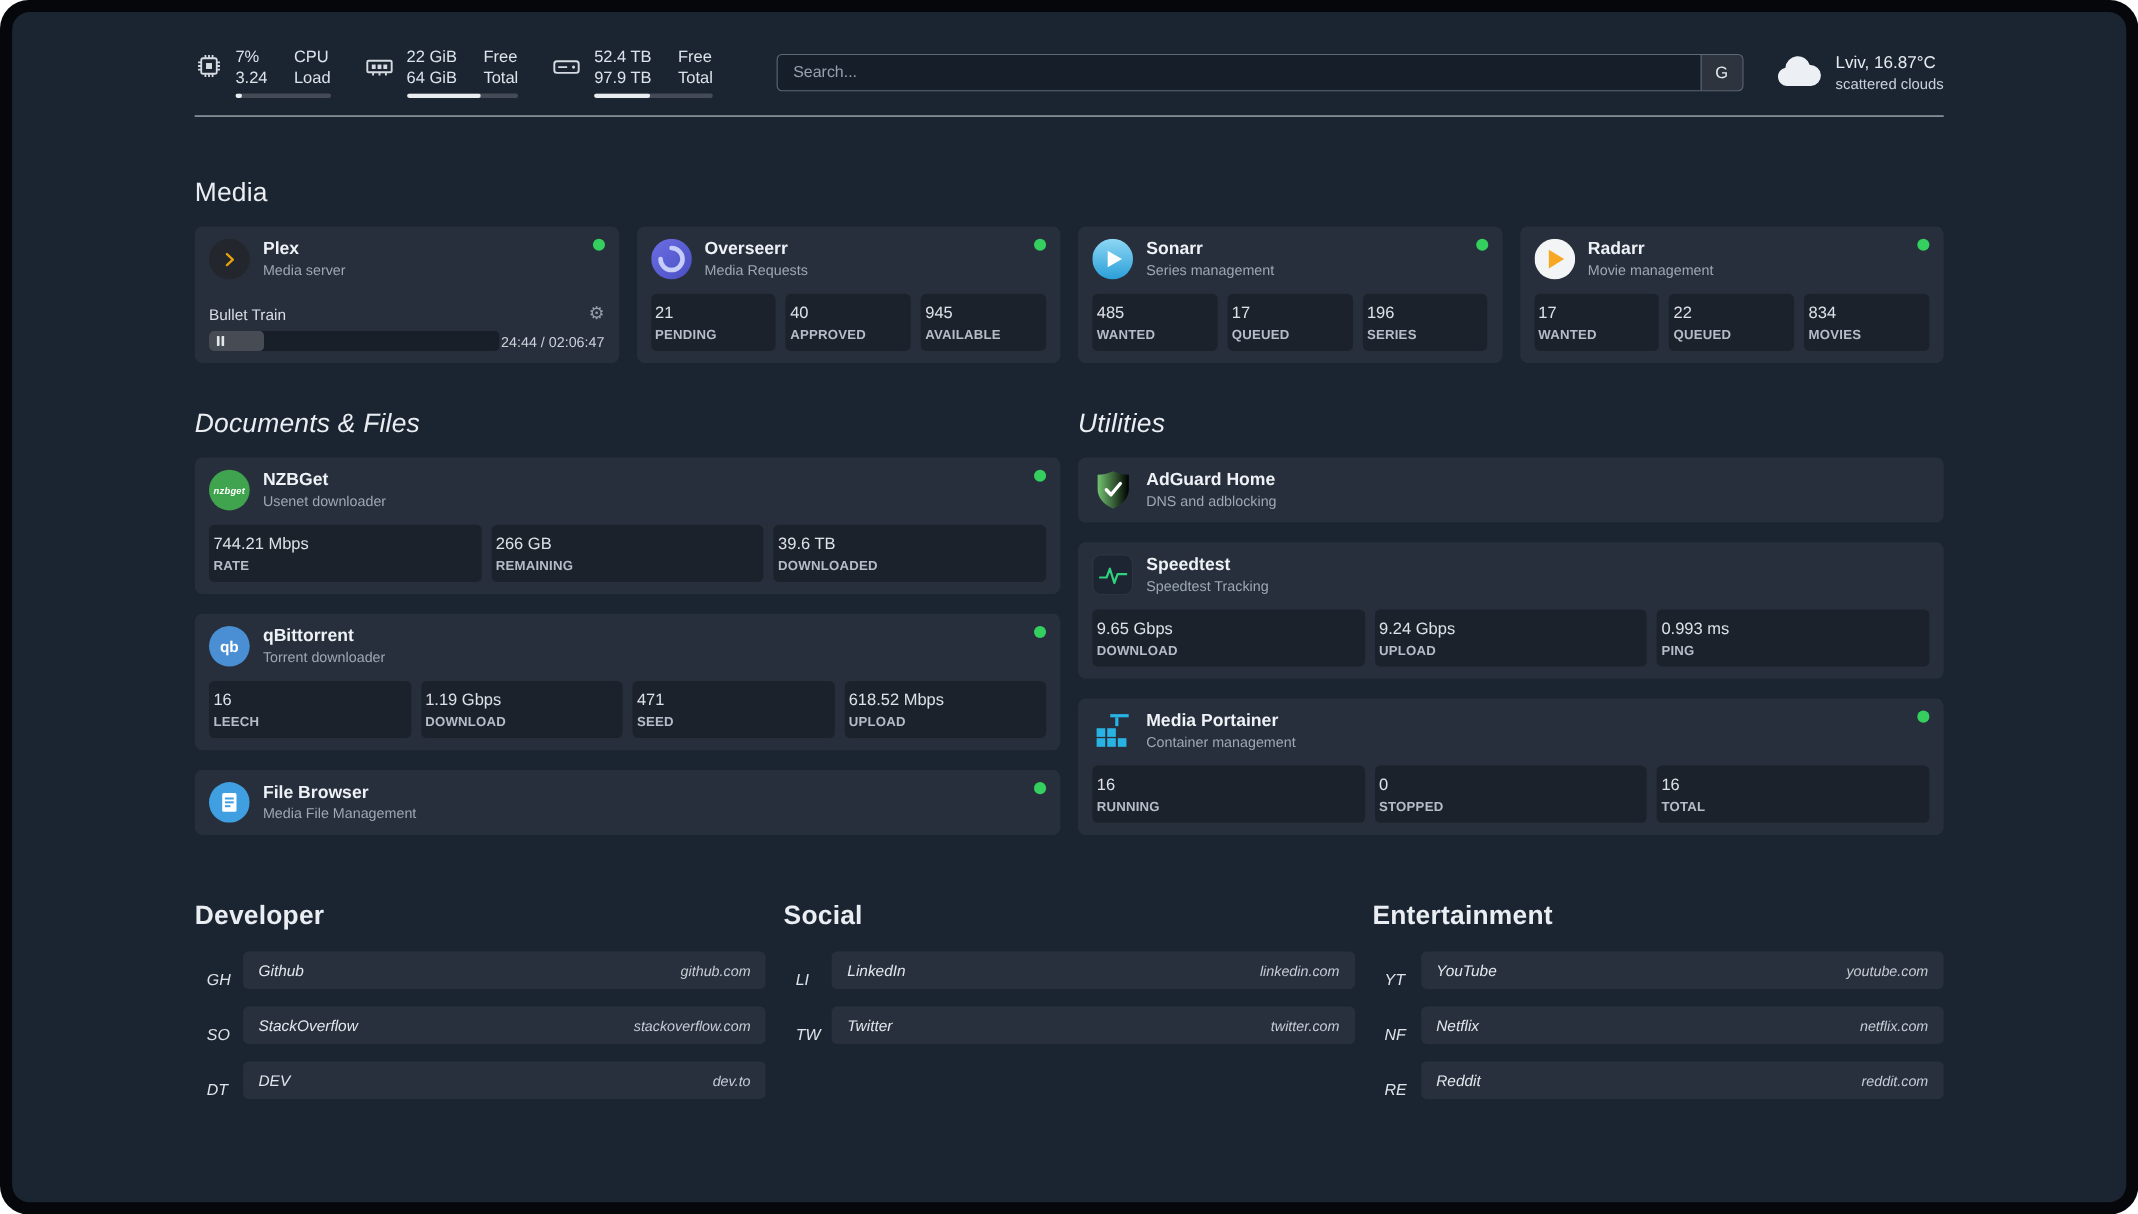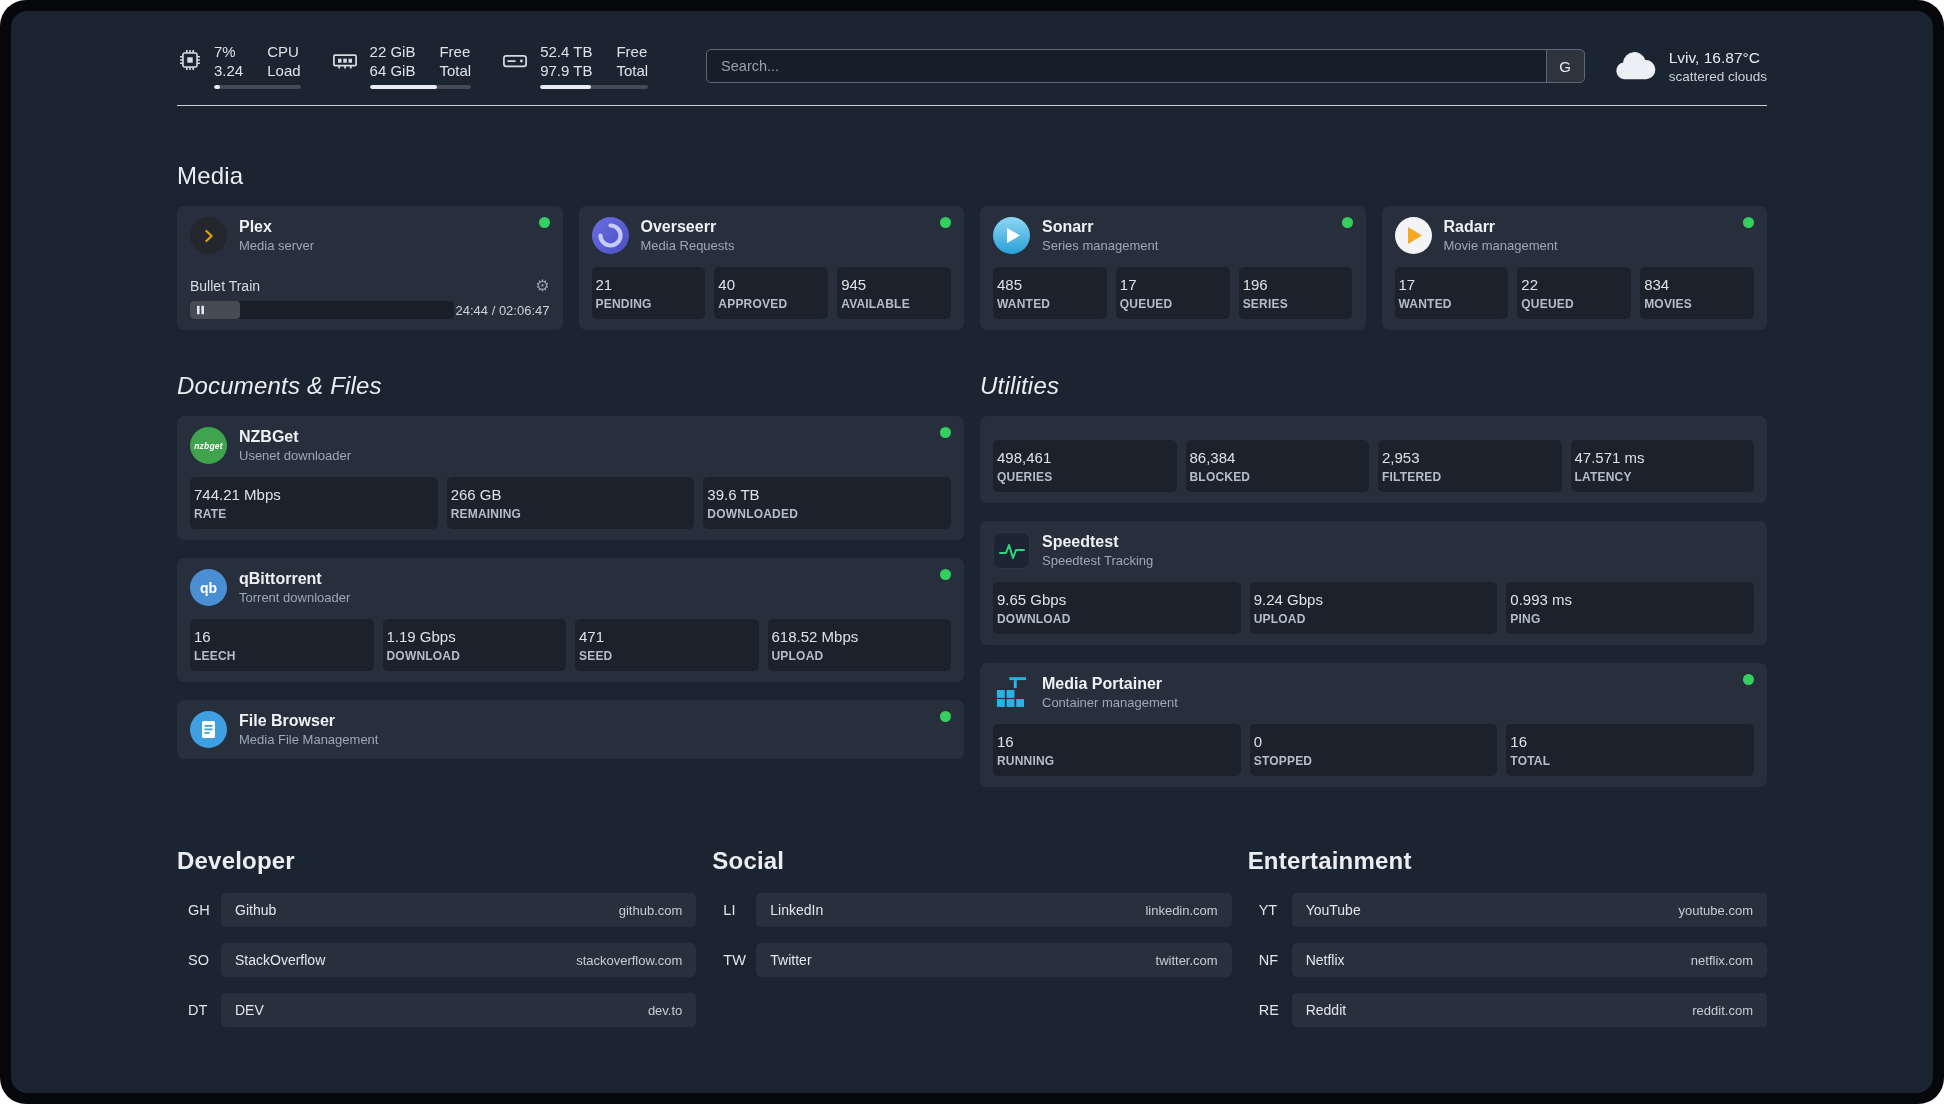--- a/index.html
+++ b/index.html
@@ -100,21 +100,21 @@
   .nzb-text { font-size: 8.5px; font-weight: 700; font-style: italic; color: #fff; letter-spacing: .2px; }
   .qb-bg { background: #4a8fd4; }
   .qb-text { font-size: 14px; font-weight: 700; color: #fff; }
   .sq { border-radius: 8px; }
   .st-bg { background: #1d2532; border: 1px solid rgba(255,255,255,0.07); }
   .bare { background: transparent; border-radius: 0; }
 
   
   .bm-grid { display: grid; grid-template-columns: 1fr 1fr 1fr; gap: 16px; margin-top: 60px; }
   .bm-title { margin-bottom: 18px; font-weight: bold; }
-  .bm-row { display: flex; align-items: center; margin-bottom: 16px; }
+  .bm-row { display: flex; align-items: flex-end; margin-bottom: 16px; font-style: italic; }
   .bm-row:last-child { margin-bottom: 0; }
   .bm-abbr { width: 44px; padding-left: 11px; font-size: 14.5px; color: #dfe4ea; flex: none; }
   .bm-pill {
     flex: 1; height: 34px; background: rgba(255,255,255,0.055); border-radius: 5px;
     display: flex; align-items: center; padding: 0 14px; cursor: pointer;
   }
   .bm-name { font-size: 14px; color: #e3e7ed; }
   .bm-url { margin-left: auto; font-size: 13px; color: #c6cdd6; }
 </style>
 </head>
@@ -430,36 +430,37 @@
               </div>
               <span class="dot"></span>
             </div>
           </div>
         </div>
 
         <div class="stack">
           <h2 class="section-title col-title">Utilities</h2>
 
           <div class="card">
-            <div class="tiles">
-              <div class="tile">
-                <div class="tile-value">498,461</div>
-                <div class="tile-label">QUERIES</div>
-              </div>
-              <div class="tile">
-                <div class="tile-value">86,384</div>
-                <div class="tile-label">BLOCKED</div>
-              </div>
-              <div class="tile">
-                <div class="tile-value">2,953</div>
-                <div class="tile-label">FILTERED</div>
-              </div>
-              <div class="tile">
-                <div class="tile-value">47.571 ms</div>
-                <div class="tile-label">LATENCY</div>
+            <div class="card-head">
+              <span class="svc-icon bare">
+                <svg width="34" height="37" viewBox="0 0 24 26">
+                  <defs>
+                    <linearGradient id="agg" x1="0" y1="0" x2="1" y2="0">
+                      <stop offset="0" stop-color="#72c270"></stop>
+                        <stop offset="1" stop-color="#4f a356"></stop>
+                      <stop offset="1" stop-color="#4fa356"></stop>
+                    </linearGradient>
+                  </defs>
+                  <path d="M12 1c3.4 1.6 6.8 2.2 10 2.2v9.3c0 5.7-4.2 9.9-10 12.5C6.2 22.4 2 18.2 2 12.5V3.2C5.2 3.2 8.6 2.6 12 1z" fill="url(#agg)"></path>
+                  <path d="M7.6 12.8l3 3.2 6-7.2" stroke="#ffffff" stroke-width="2.2" fill="none" stroke-linecap="round" stroke-linejoin="round"></path>
+                </svg>
+              </span>
+              <div class="svc-meta">
+                <div class="svc-name">AdGuard Home</div>
+                <div class="svc-desc">DNS and adblocking</div>
               </div>
             </div>
           </div>
 
           <div class="card">
             <div class="card-head">
               <span class="svc-icon sq st-bg">
                 <svg width="26" height="20" viewBox="0 0 26 20" fill="none" stroke="#2fd27d" stroke-width="2" stroke-linejoin="round" stroke-linecap="round">
                   <polyline points="1,12 7,12 10,4 14,17 17,9 25,9"></polyline>
                 </svg>

